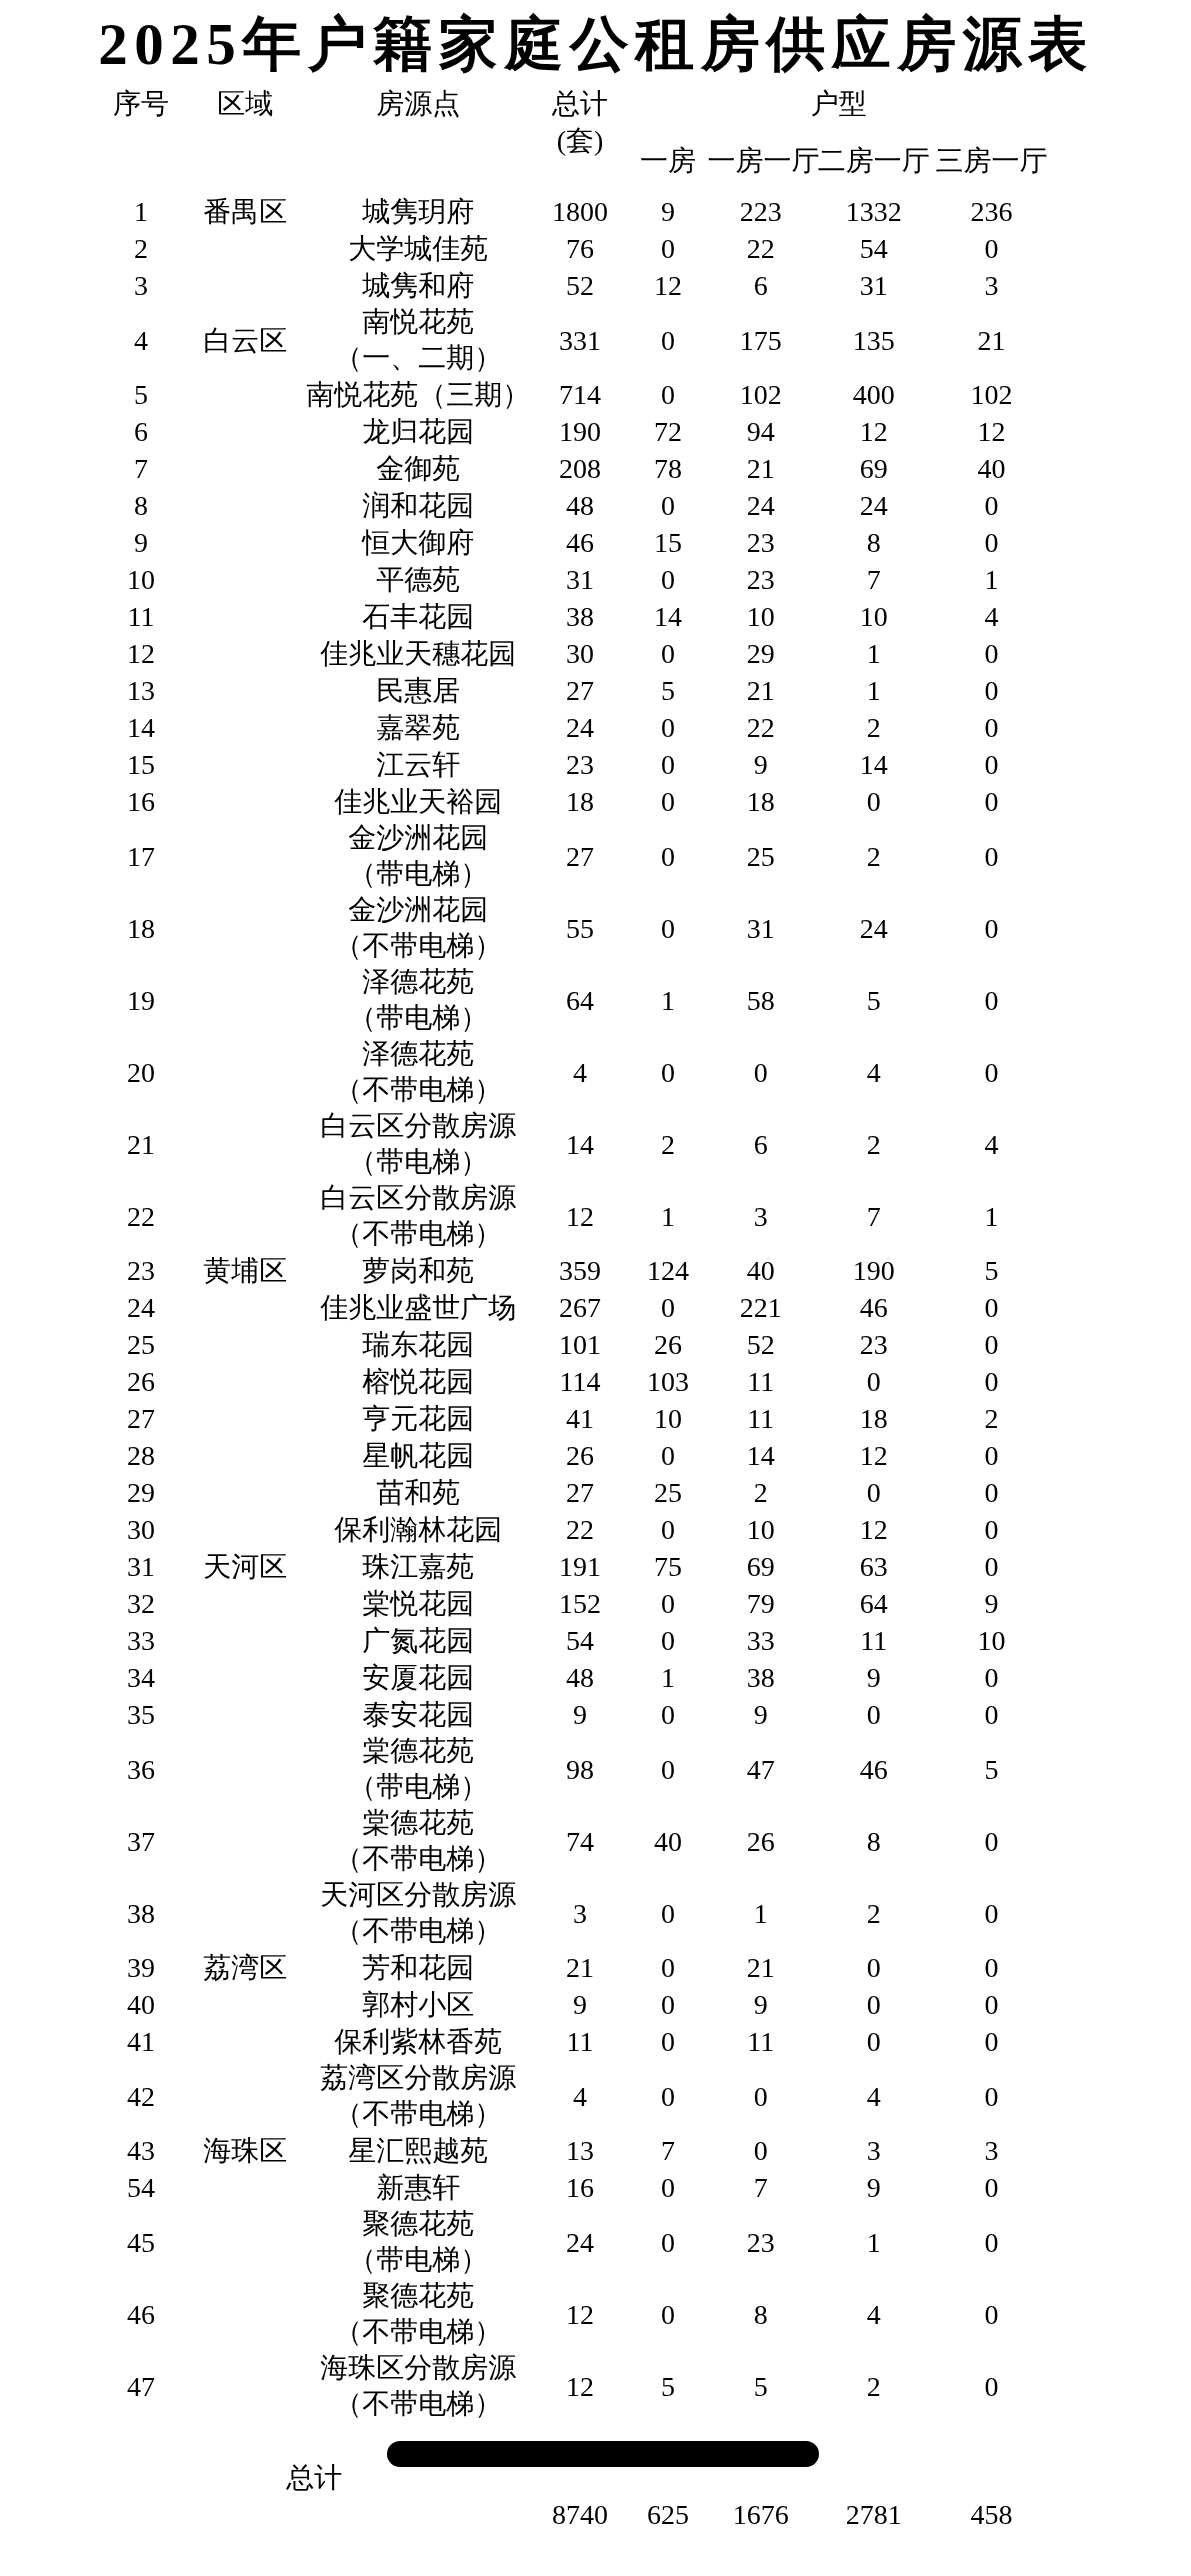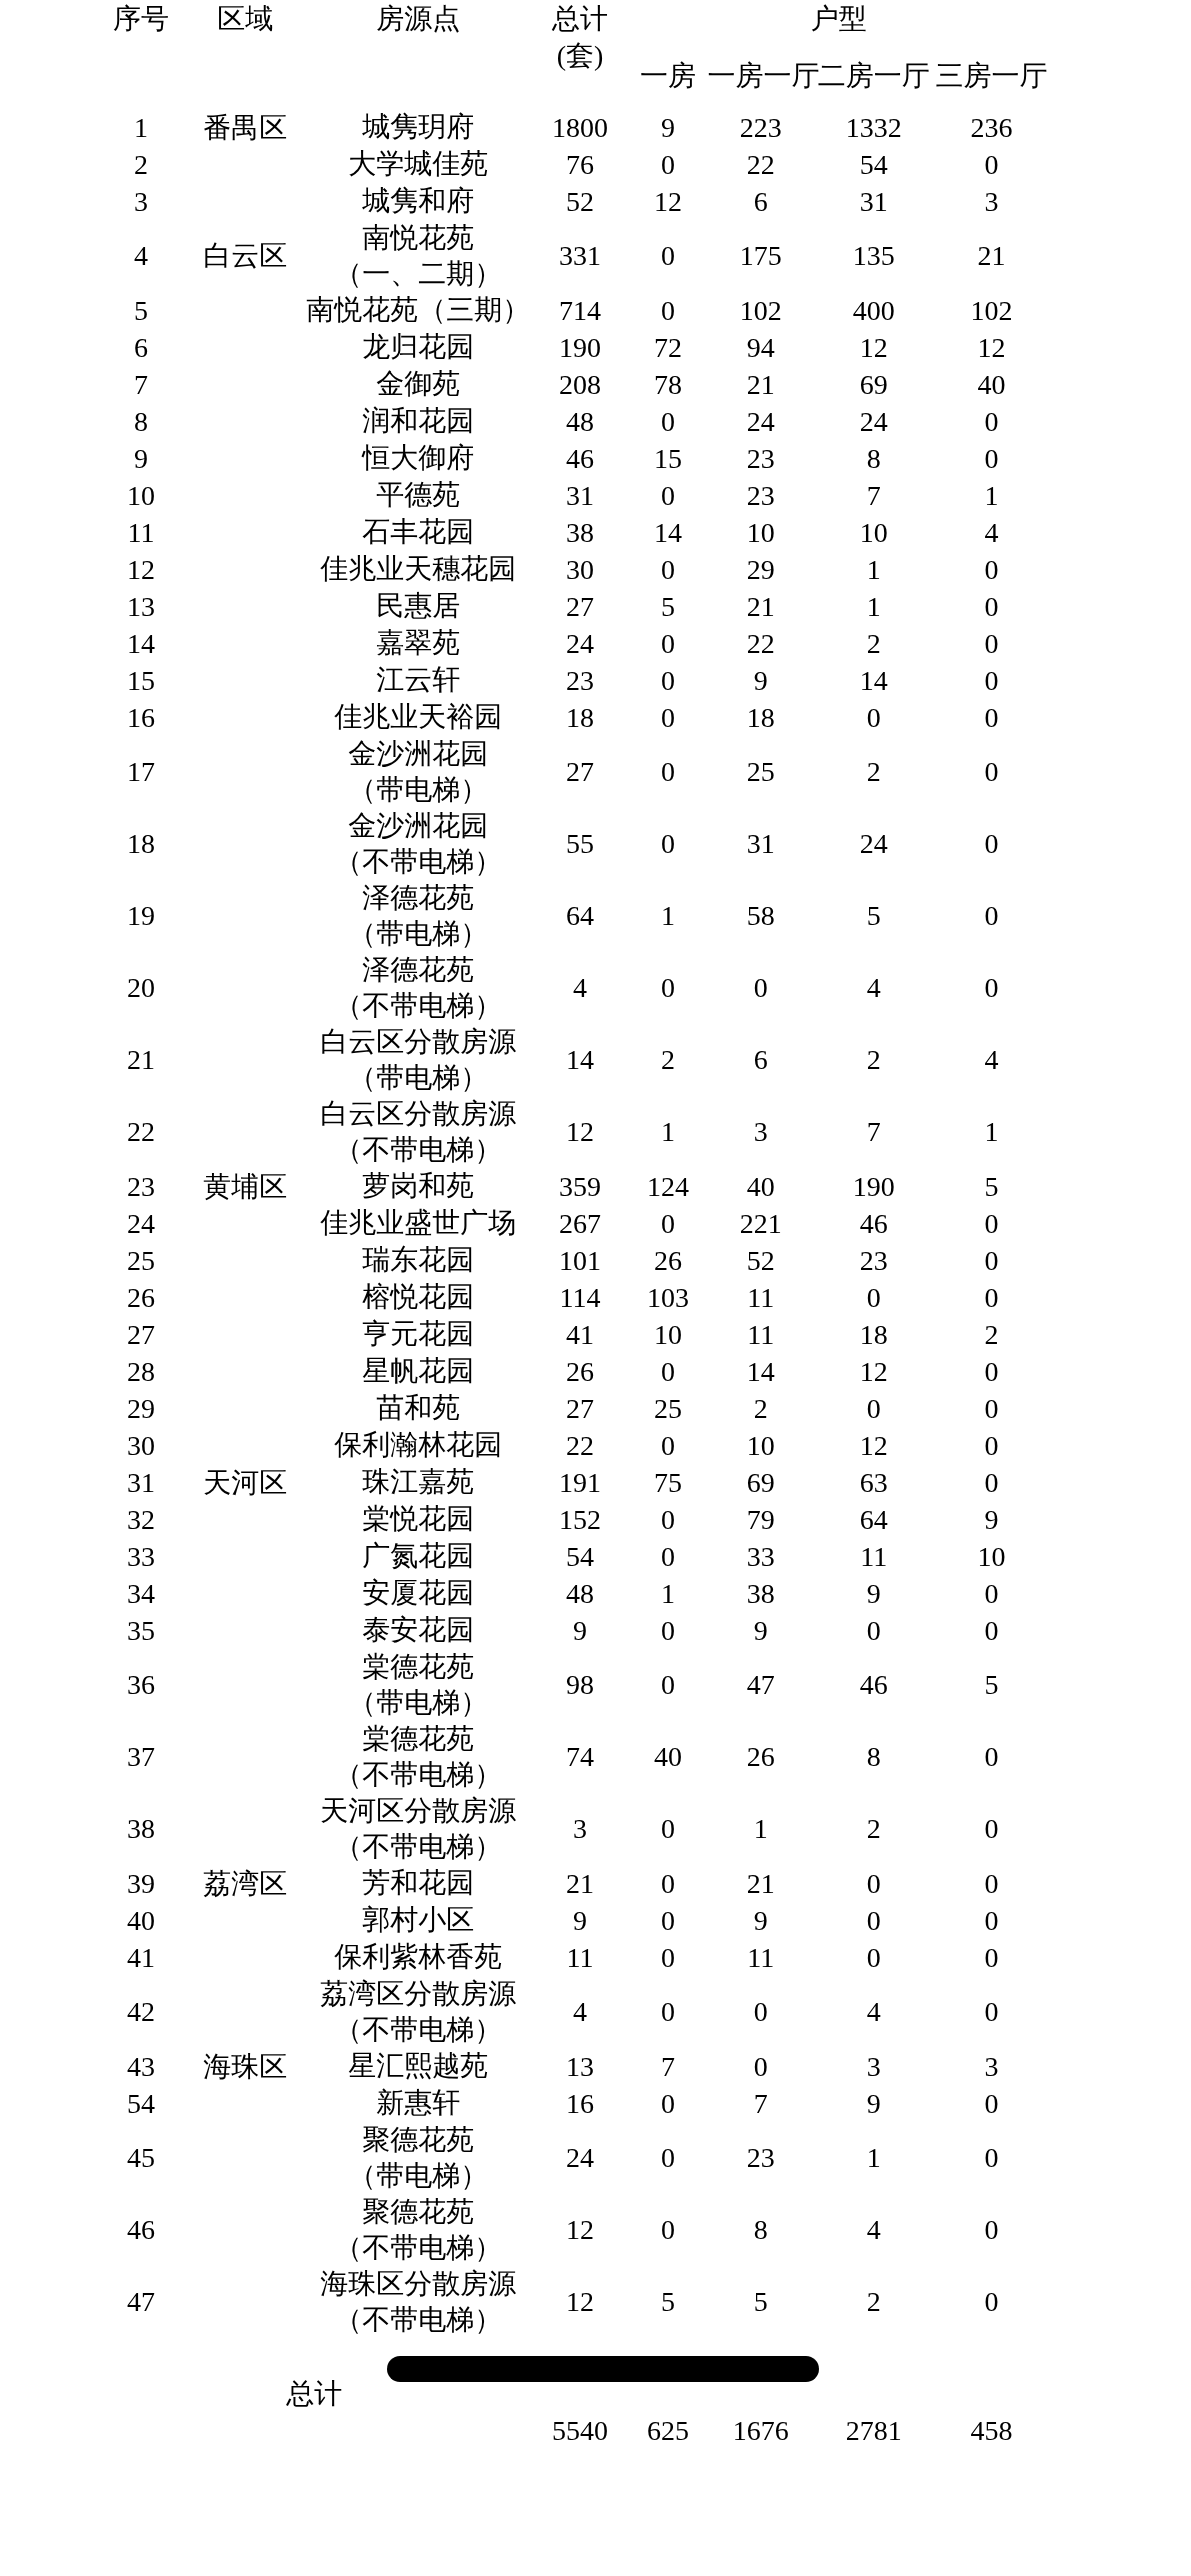--- a/index.html
+++ b/index.html
@@ -59,20 +59,21 @@
     height: 26px;
     background: #000000;
     border-radius: 13px;
     z-index: 2;
   }
 </style>
 </head>
 <body>
 
 <div class="page">
+  <h1 class="page-title">2025年户籍家庭公租房供应房源表</h1>
 
   <table class="housing">
     <colgroup>
       <col style="width:88px">
       <col style="width:120px">
       <col style="width:226px">
       <col style="width:97px">
       <col style="width:79px">
       <col style="width:106px">
       <col style="width:120px">
@@ -579,21 +580,21 @@
           <td>2</td>
           <td>0</td>
         </tr>
       </tbody>
     <tfoot>
       <tr>
         <td colspan="3" class="total-label-cell">
           <span>总计</span>
           <div class="marker-bar"></div>
         </td>
-        <td>5540</td>
+        <td>8740</td>
         <td>625</td>
         <td>1676</td>
         <td>2781</td>
         <td>458</td>
       </tr>
     </tfoot>
   </table>
 </div>
 
 

